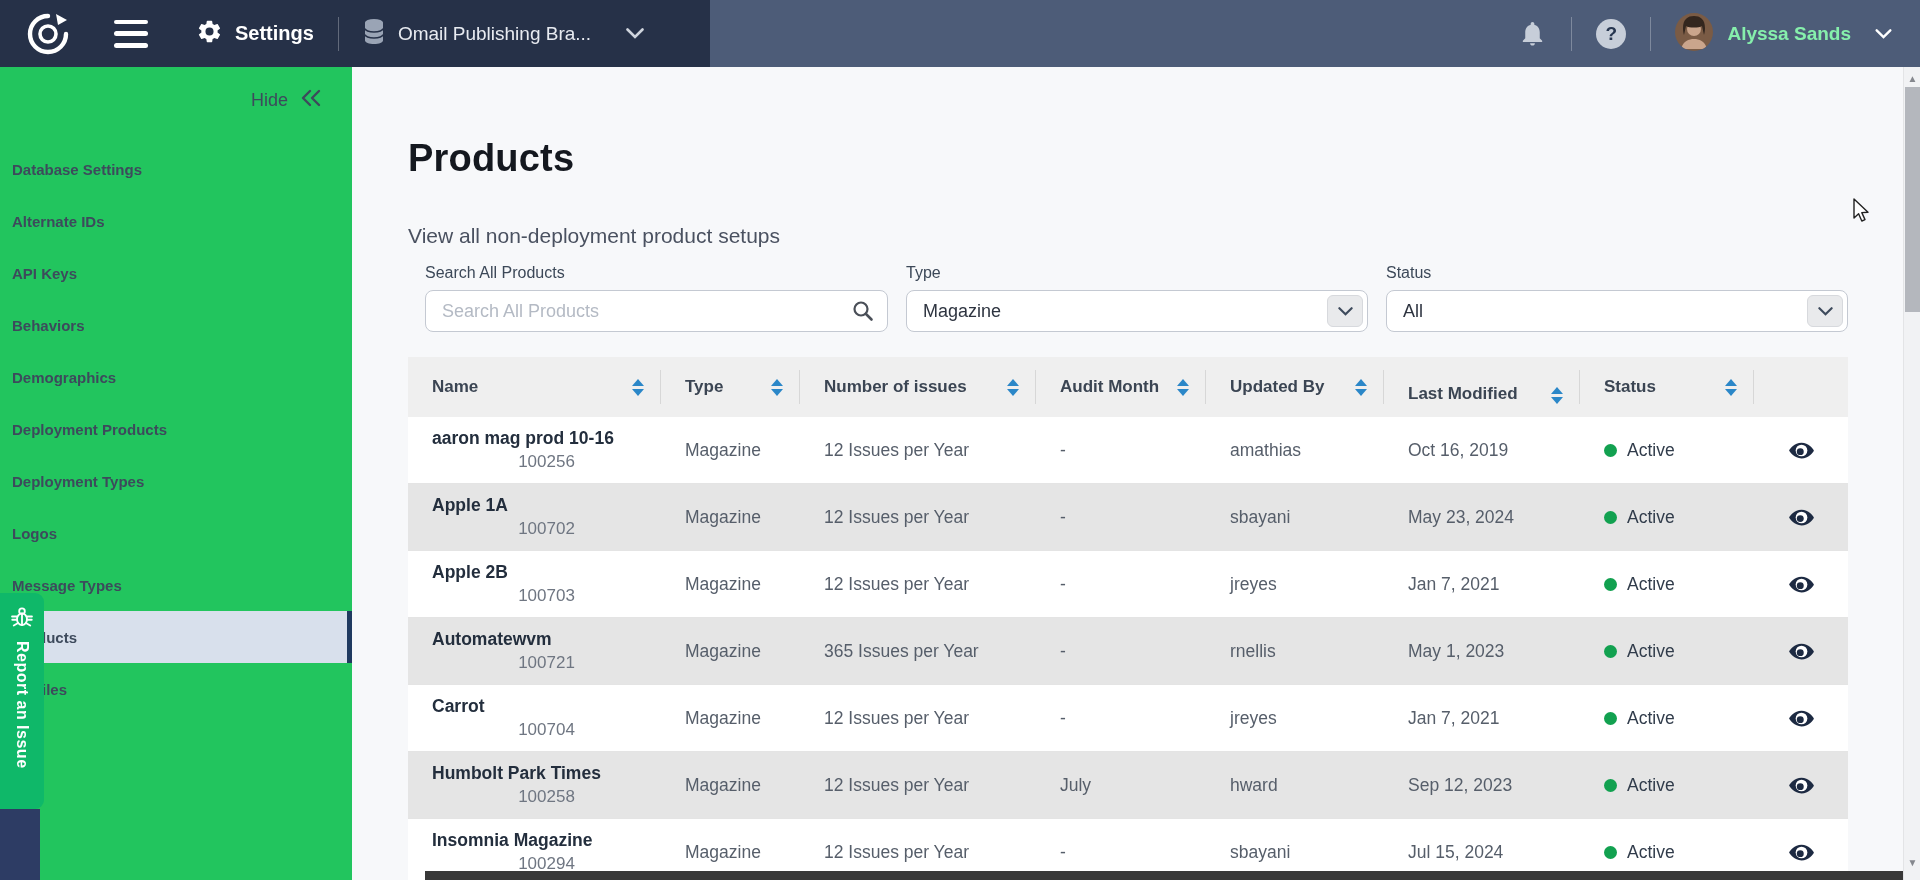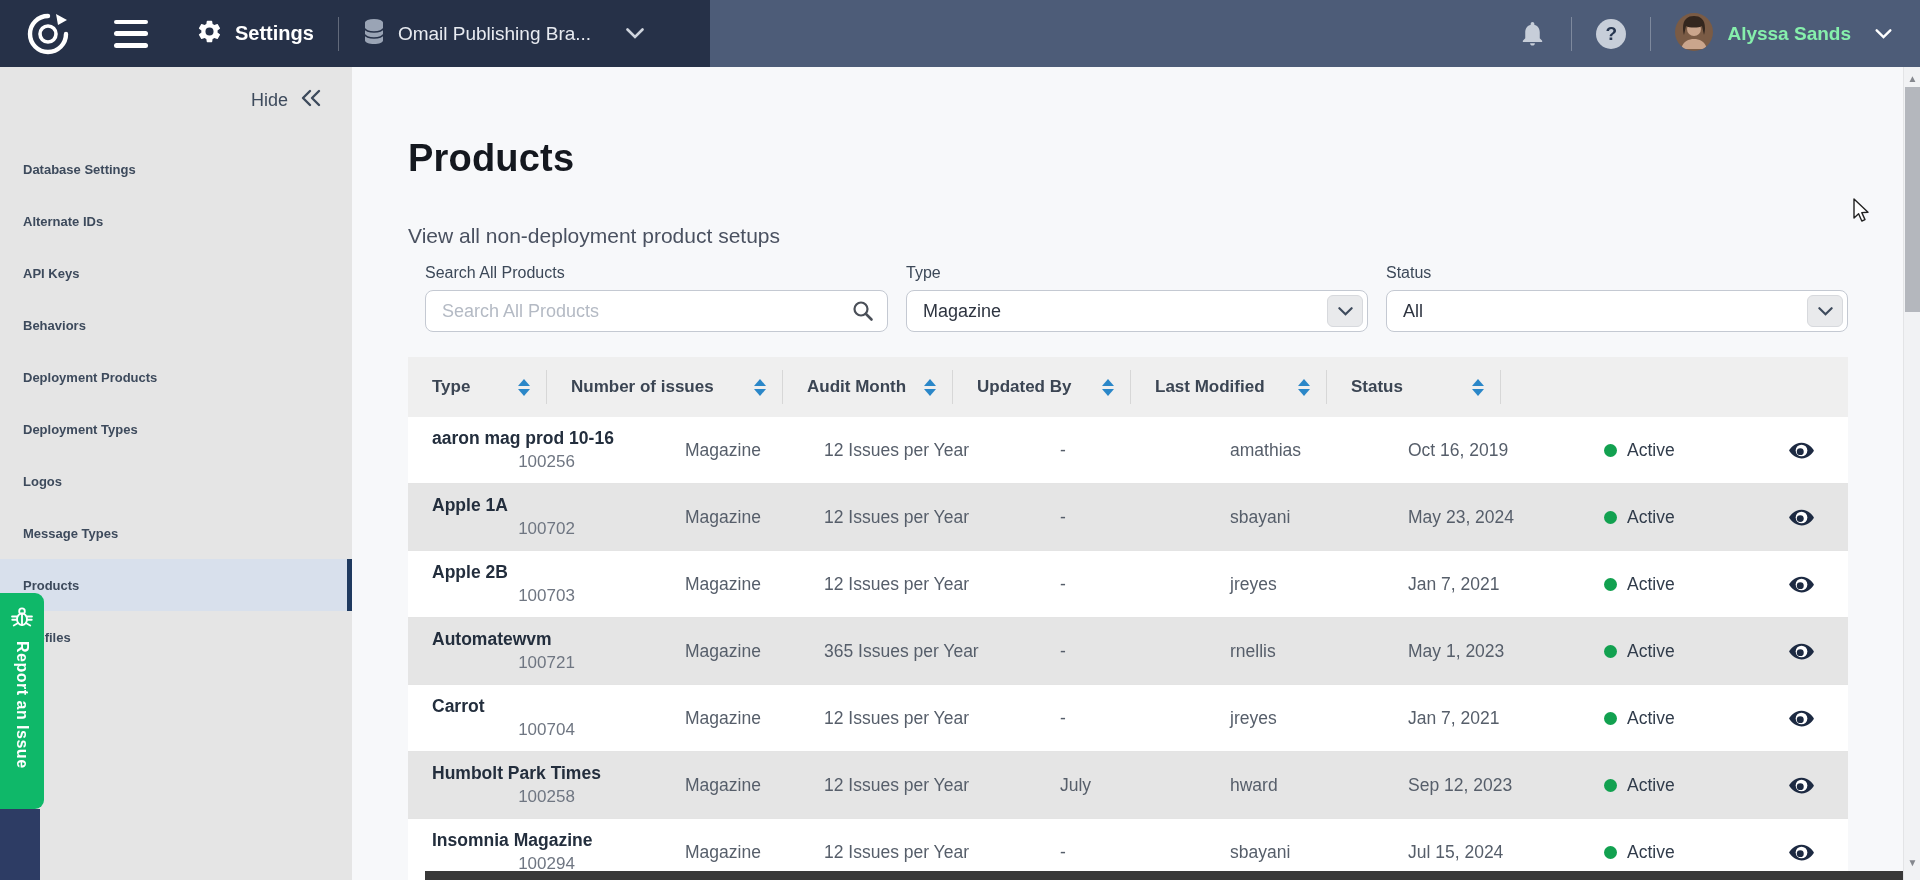--- a/index.html
+++ b/index.html
@@ -18,25 +18,25 @@
   .settings-label { color:#fff; font-size:20px; font-weight:700; }
   .tb-divider { width:1px; height:34px; background:rgba(255,255,255,0.28); margin:0 24px; }
   .db-selector { display:flex; align-items:center; gap:13px; cursor:pointer; }
   .db-name { color:#e8ebf1; font-size:19px; max-width:220px; white-space:nowrap; }
   .icon-btn { background:none; border:none; cursor:pointer; display:flex; align-items:center; }
   .help-circle { width:30px; height:30px; border-radius:50%; background:#c7ced9; color:#273650; font-weight:800; font-size:19px; display:flex; align-items:center; justify-content:center; }
   .user-menu { display:flex; align-items:center; gap:14px; cursor:pointer; }
   .user-name { color:#86efac; font-size:19px; font-weight:700; }
 
   
-  .sidebar { position:absolute; top:67px; left:0; width:352px; height:813px; background:#e5e5e5; }
+  .sidebar { position:absolute; top:67px; left:0; width:352px; height:813px; background:#22c55e; }
   .hide-row { display:flex; justify-content:flex-end; align-items:center; gap:12px; padding:22px 30px 0 0; cursor:pointer; }
   .hide-label { font-size:18px; color:#3d4a5c; }
   .side-nav { margin-top:32px; }
-  .side-item { height:52px; display:flex; align-items:center; padding-left:23px; font-size:13px; font-weight:600; color:#3d4a5c; cursor:pointer; }
+  .side-item { height:52px; display:flex; align-items:center; padding-left:12px; font-size:15px; font-weight:600; color:#3d4a5c; cursor:pointer; }
   .side-item.selected { background:#d8e0ec; border-right:5px solid #1f3a60; }
 
   
   .report-tab { position:absolute; left:0; top:593px; width:44px; height:216px; background:#0fb869; border-radius:0 9px 9px 0; display:flex; flex-direction:column; align-items:center; padding-top:10px; cursor:pointer; z-index:5; }
   .report-text { margin-top:8px; writing-mode:vertical-rl; color:#fff; font-size:16px; font-weight:700; letter-spacing:0.5px; white-space:nowrap; }
   .report-footer { position:absolute; left:0; top:809px; width:40px; height:71px; background:#2d3c64; z-index:4; }
 
   
   .main { position:absolute; top:67px; left:352px; width:1568px; height:813px; background:#f7f8fa; overflow:hidden; }
   .main-inner { padding:70px 0 0 56px; }
@@ -57,21 +57,21 @@
   .table { margin-top:25px; width:1440px; }
   .thead { display:flex; height:60px; background:#efefef; align-items:center; }
   .th { height:34px; display:flex; align-items:center; justify-content:space-between; padding:0 16px 0 24px; border-right:1px solid #d7d7d7; cursor:pointer; }
   .th:last-child { border-right:none; }
   .th-label { font-size:17px; font-weight:700; color:#3b4553; white-space:nowrap; }
   .sort-ic { display:flex; flex-direction:column; gap:3px; margin-left:10px; }
   .trow { display:flex; height:67px; align-items:center; background:#fff; border-bottom:1px solid #e4e4e4; }
   .trow.alt { background:#e5e5e5; }
   .td { padding-left:24px; font-size:17.5px; color:#565e6a; white-space:nowrap; overflow:hidden; }
   .c0 { width:253px; } .c1 { width:139px; } .c2 { width:236px; } .c3 { width:170px; }
-  .c4 { width:178px; } .c5 { width:196px; } .c6 { width:174px; } .c7 { width:94px; }
+  .c4 { width:178px; } .c5 { width:196px;align-items:flex-end; } .c6 { width:174px; } .c7 { width:94px; }
   .pname { font-size:17.5px; font-weight:700; color:#232e3d; }
   .pid { font-size:17px; color:#6f7682; margin-top:3px;text-align:center; }
   .statuscell { display:flex; align-items:center; gap:10px; }
   .dot { width:13px; height:13px; border-radius:50%; background:#12a150; flex:none; }
   .status-txt { color:#313c4b; }
   .eyecell { display:flex; justify-content:center; padding-left:0; }
   .eyebtn { background:none; border:none; cursor:pointer; display:flex; }
 
   .hbar { position:absolute; left:73px; bottom:0; width:1495px; height:9px; background:#383838; }
 
@@ -171,20 +171,21 @@
         <svg width="22" height="18" viewBox="0 0 22 18">
             <path d="M10 2 L3 9 L10 16 M19 2 L12 9 L19 16" fill="none" stroke="#3d4a5c" stroke-width="2.4" stroke-linecap="round" stroke-linejoin="round"></path>
           </svg>
       </span>
     </div>
     <nav class="side-nav">
       <div class="side-item">Database Settings</div>
       <div class="side-item">Alternate IDs</div>
       <div class="side-item">API Keys</div>
       <div class="side-item">Behaviors</div>
+      <div class="side-item">Demographics</div>
       <div class="side-item">Deployment Products</div>
       <div class="side-item">Deployment Types</div>
       <div class="side-item">Logos</div>
       <div class="side-item">Message Types</div>
       <div class="side-item selected">Products</div>
       <div class="side-item">Profiles</div>
     </nav>
   </aside>
 
   <div class="report-tab">
@@ -236,20 +237,31 @@
               <svg width="15" height="9" viewBox="0 0 18 11">
                   <path d="M1.5 1.5 L9 9 L16.5 1.5" fill="none" stroke="#3d4a5c" stroke-width="2.6" stroke-linecap="round"></path>
                 </svg>
             </span>
           </div>
         </div>
       </div>
 
       <div class="table">
         <div class="thead">
+          <div class="th c0">
+            <span class="th-label">Name</span>
+            <span class="sort-ic">
+                <svg width="12" height="7" viewBox="0 0 12 7">
+                  <path d="M6 0l6 7H0z" fill="#2b87c8"></path>
+                </svg>
+                <svg width="12" height="7" viewBox="0 0 12 7">
+                  <path d="M6 7l6-7H0z" fill="#2b87c8"></path>
+                </svg>
+              </span>
+          </div>
           <div class="th c1">
             <span class="th-label">Type</span>
             <span class="sort-ic">
                 <svg width="12" height="7" viewBox="0 0 12 7">
                   <path d="M6 0l6 7H0z" fill="#2b87c8"></path>
                 </svg>
                 <svg width="12" height="7" viewBox="0 0 12 7">
                   <path d="M6 7l6-7H0z" fill="#2b87c8"></path>
                 </svg>
               </span>

